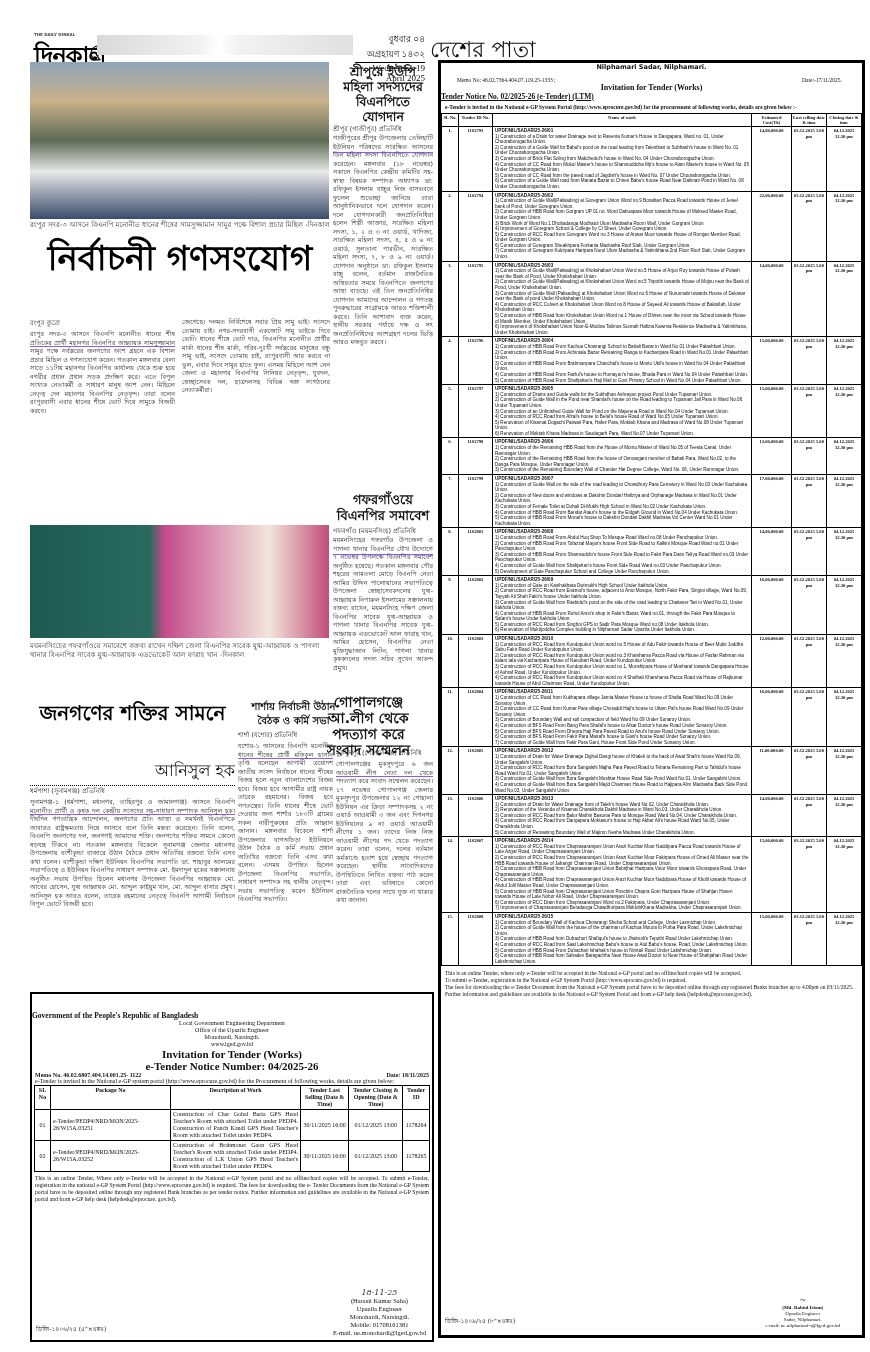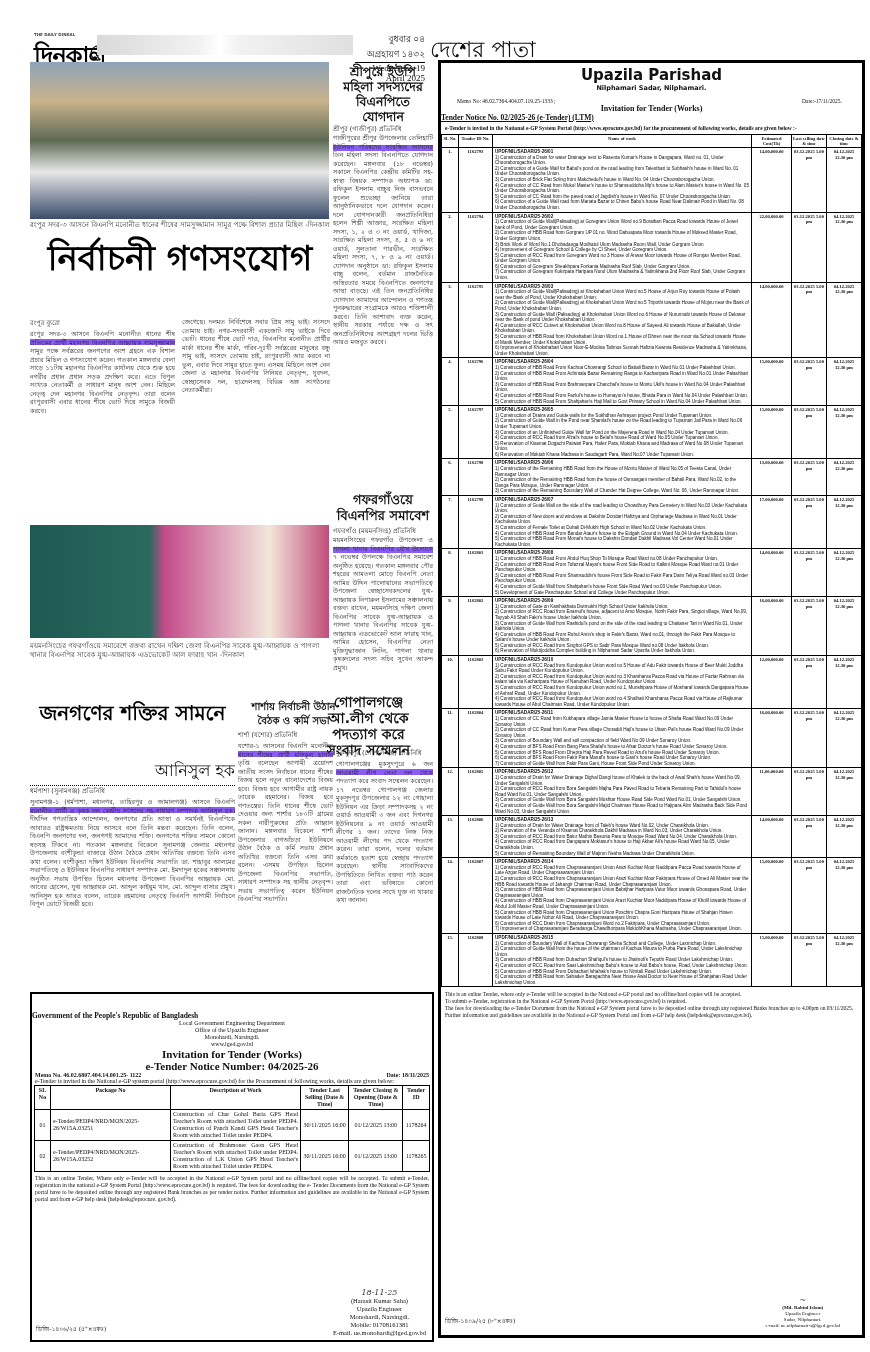--- a/index.html
+++ b/index.html
@@ -14,21 +14,21 @@
 .date{left:355px;top:32px;font:9px "Liberation Serif",serif;text-align:right;width:70px}
 .date .bn{border-bottom:1px solid #000;display:block}
 .section{left:430px;top:32px;font:22px "DejaVu Sans",sans-serif}
 
 .photo{background:#6a7a60;overflow:hidden}
 .photo1{left:30px;top:62px;width:299px;height:157px;background:linear-gradient(180deg,#8fa4b8 0%,#c9b28a 25%,#5e6a55 50%,#e8e8e8 70%,#3a4b6a 100%)}
 .photo2{left:30px;top:525px;width:299px;height:113px;background:linear-gradient(90deg,#1d5a52 0%,#2a6a5e 40%,#c44b8a 45%,#d98fb0 60%,#f2e6da 80%,#c24c7a 100%)}
 .cap{font:7px "DejaVu Sans",sans-serif;color:#333;line-height:9px}
 .hl{font:bold 34px "DejaVu Sans",sans-serif;text-align:center;line-height:40px;color:#000}
 .sub{font:bold 13px "DejaVu Sans",sans-serif;text-align:center;line-height:16px}
-.byline{font:6.5px "DejaVu Sans",sans-serif;color:#222;border-bottom:6px solid #8b5cf6;padding-bottom:10px}
+.byline{font:6.5px "DejaVu Sans",sans-serif;color:#222;border-bottom:1px solid #8b5cf6;padding-bottom:17px}
 .body{font:6.3px "DejaVu Sans",sans-serif;line-height:8.5px;color:#222;text-align:justify;overflow:hidden}
 
 .tbox{border:2px solid #000;background:#fff}
 .tbl{border-collapse:collapse;width:100%}
 .tbl td,.tbl th{border:1px solid #000;vertical-align:top}
 #rt{left:438px;top:60px;width:427px;height:1278px;border:3px solid #000}
 #rt .hd1{font:bold 15px "DejaVu Sans",sans-serif;text-align:center;margin-top:3px}
 #rt .hd2{font:bold 6.5px "DejaVu Sans",sans-serif;text-align:center}
 #rt .memo{font:5.5px "Liberation Serif",serif;display:flex;justify-content:space-between;padding:6px 20px 0 16px}
 #rt .inv{font:bold 8px "Liberation Serif",serif;text-align:center}
@@ -160,21 +160,20 @@
     <div>(Harasit Kumar Saha)</div>
     <div>Upazila Engineer</div>
     <div>Monohardi, Narsingdi.</div>
     <div>Mobile: 01708161381</div>
     <div>E-mail. ue.monohardi@lged.gov.bd</div>
   </div>
   <div class="code">ডিজি-১৪০৬/২৫ (৫"×৪কঃ)</div>
 </div>
 
 <div id="rt" class="abs tbox">
-  <div class="hd1">Upazila Parishad</div>
   <div class="hd2">Nilphamari Sadar, Nilphamari.</div>
   <div class="memo">
       <span>Memo No: 46.02.7364.404.07.119.25-1333 ;</span>
       <span>Date:-17/11/2025.</span>
     </div>
   <div class="inv">Invitation for Tender (Works)</div>
   <div class="inv2">Tender Notice No. 02/2025-26 (e-Tender) (LTM)</div>
   <div class="intro">e-Tender is invited in the National e-GP System Portal (http://www.eprocure.gov.bd) for the procurement of following works, details are given below :-</div>
   <table class="tbl">
     <thead>

